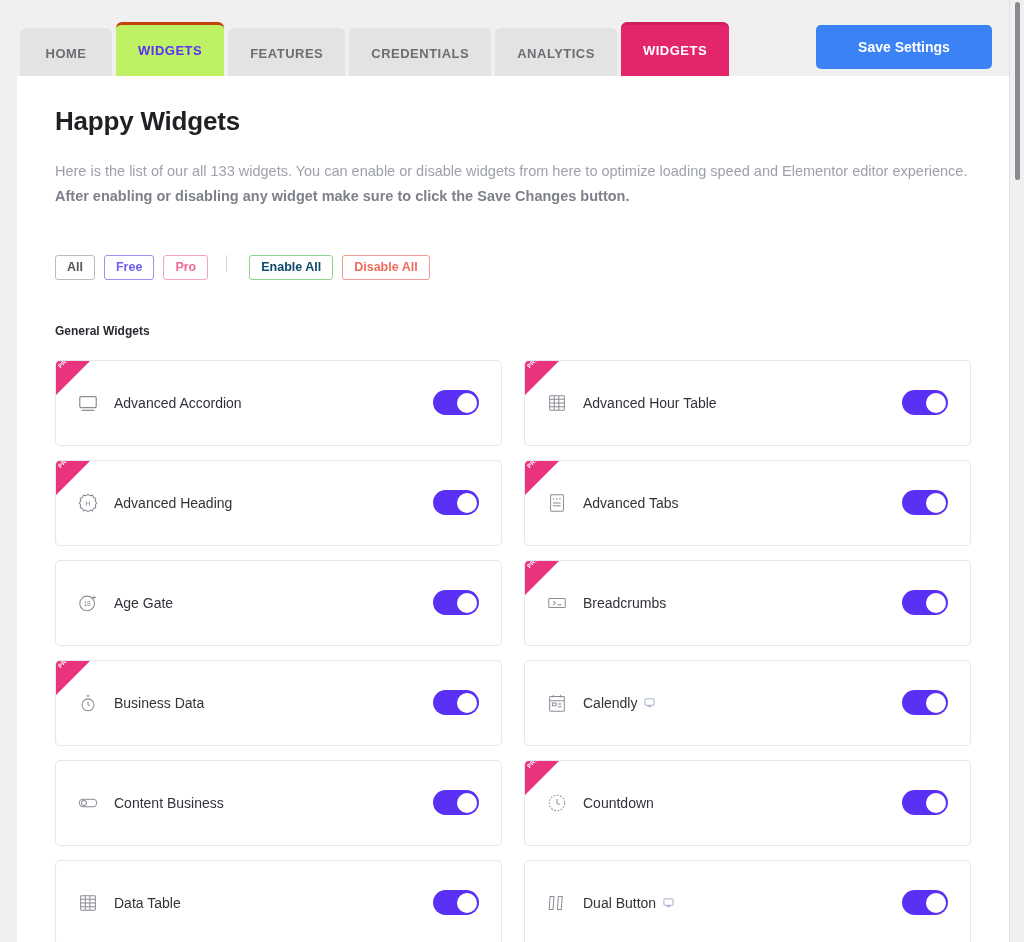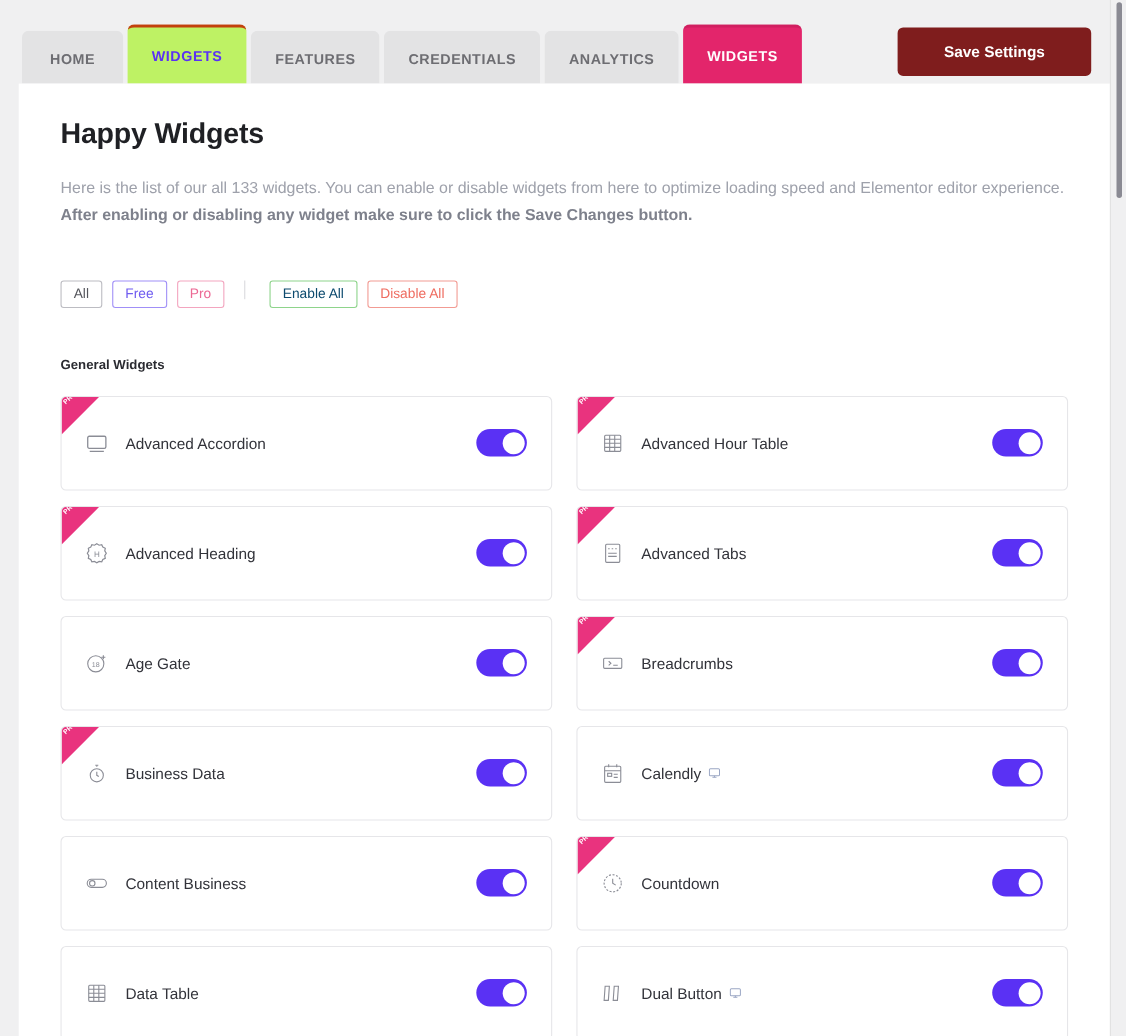--- a/index.html
+++ b/index.html
@@ -43,21 +43,21 @@
     border-top: 3px solid #c2410c;
     height: 54px;
   }
   .tab.license {
     background: #e3256b; color: #ffffff; height: 54px;
     border-top: 3px solid #d01f60;
   }
   .save-btn {
     position: absolute; right: 17px; top: 25px;
     width: 176px; height: 44px;
-    background: #7f1d1d; color: #ffffff;
+    background: #3b82f6; color: #ffffff;
     border: none; border-radius: 5px;
     font-size: 14px; font-weight: 700; font-family: "Liberation Sans", sans-serif;
     cursor: pointer;
   }
 
   
   .panel {
     position: absolute; top: 76px; left: 17px; width: 992px; height: 866px;
     background: #ffffff; overflow: hidden;
   }
@@ -67,21 +67,21 @@
     font-size: 26px; font-weight: 700; color: #1f2024;
     letter-spacing: -.2px; margin-bottom: 22px;
   }
   .page-desc {
     font-size: 14.5px; line-height: 1.72; color: #9ea1ab;
     max-width: 915px; margin-bottom: 46px;
   }
   .page-desc b { color: #7e818c; font-weight: 700; }
 
   
-  .filters { display: flex; align-items: flex-start; gap: 9px; margin-bottom: 44px; }
+  .filters { display: flex; align-items: flex-start; gap: 9px; margin-bottom: 44px; font-weight: bold; }
   .chip {
     height: 25px; padding: 0 11px;
     display: inline-flex; align-items: center; justify-content: center;
     font-size: 12.5px; border-radius: 3px; background: #fff;
     border: 1px solid #bcbcc2; color: #55565c; cursor: pointer;
   }
   .chip.free { border-color: #a08ff7; color: #6f5cf0; }
   .chip.pro  { border-color: #f3a5bf; color: #ec6a95; }
   .chip.enable  { border-color: #8ed48b; color: #0c4a6e; margin-left: 4px; }
   .chip.disable { border-color: #f29b93; color: #ef6c60; }

